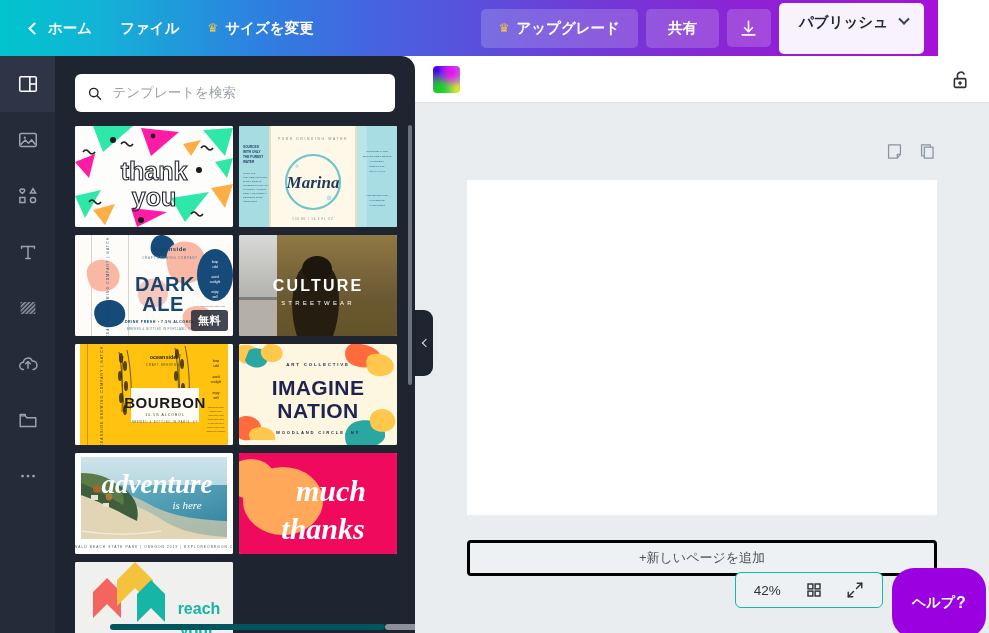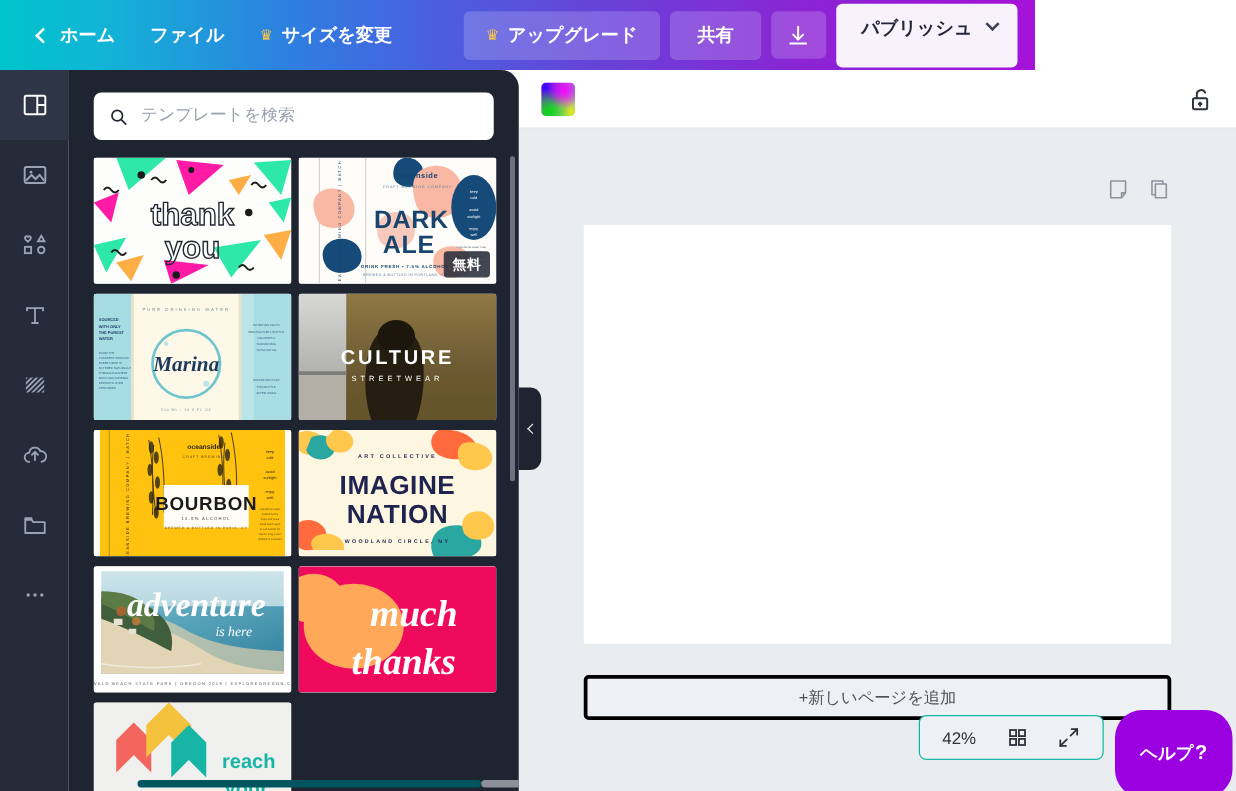--- a/index.html
+++ b/index.html
@@ -6,21 +6,21 @@
   html, body {
     width: 989px; height: 633px;
     overflow: hidden;
     font-family: "Liberation Sans", "DejaVu Sans", sans-serif;
     background: #ffffff;
   }
   #app { position: relative; width: 989px; height: 633px; overflow: hidden; }
 
   
   .topbar {
-    position: absolute; top: 0; left: 0; width: 828px; height: 56px;
+    position: absolute; top: 0; left: 0; width: 938px; height: 56px;
     background: linear-gradient(90deg, #00c4cc 0%, #12b4d6 10%, #2e7fe0 28%, #4a5fe0 42%, #6b3fd8 60%, #8b24d4 78%, #a512d8 100%);
     display: flex; align-items: center;
     z-index: 40;
   }
   .tb-left { display: flex; align-items: center; padding-left: 16px; gap: 0; }
   .tb-item {
     display: flex; align-items: center; gap: 7px;
     color: #ffffff; font-size: 14.5px; font-weight: bold;
     padding: 8px 14px; border-radius: 5px; cursor: pointer;
     white-space: nowrap;
@@ -78,21 +78,21 @@
     background: #1e2430; border-top-right-radius: 14px; z-index: 20;
     overflow: hidden;
   }
   .searchwrap { padding: 18px 20px 8px 20px; }
   .searchbox {
     position: relative; background: #fff; border-radius: 6px;
     height: 38px; display: flex; align-items: center; padding: 0 12px;
   }
   .searchbox input {
     border: none; outline: none; font-size: 13.5px; color: #0c4a6e;
-    font-family: Liberation Mono, monospace; width: 100%; margin-left: 10px; background: transparent;
+    font-family: Liberation Serif, serif; width: 100%; margin-left: 10px; background: transparent;
   }
   .searchbox input::placeholder { color: #9aa0ad; }
 
   .thumbs {
     padding: 0 20px 0 20px; margin-top: 6px;
     display: grid; grid-template-columns: 158px 158px; gap: 8px 6px;
     height: 520px; overflow: hidden;
   }
   .thumb {
     position: relative; border-radius: 2px; overflow: hidden;
@@ -342,20 +342,64 @@
           <path d="M8 26q3-4 6 0t6 0" stroke="#1b1b1b" stroke-width="1.6" fill="none"></path>
           <path d="M14 76q3-4 6 0t6 0" stroke="#1b1b1b" stroke-width="1.6" fill="none"></path>
           <path d="M116 88q3-4 6 0t6 0" stroke="#1b1b1b" stroke-width="1.6" fill="none"></path>
           <text x="79" y="54" text-anchor="middle" font-family="Liberation Sans, sans-serif" font-size="25" font-weight="bold" fill="none" stroke="#22262f" stroke-width="1.1">thank</text>
           <text x="79" y="80" text-anchor="middle" font-family="Liberation Sans, sans-serif" font-size="25" font-weight="bold" fill="none" stroke="#22262f" stroke-width="1.1">you</text>
         </svg>
       </div>
 
       <div class="thumb" style="height:101px">
         <svg class="thumb-svg" viewBox="0 0 158 101" preserveAspectRatio="none">
+          <rect width="158" height="101" fill="#fdf8e8"></rect>
+          <rect x="0" y="0" width="30" height="101" fill="#b9e4e8"></rect>
+          <rect x="0" y="0" width="30" height="101" fill="#8fd4dc" opacity="0.45"></rect>
+          <rect x="118" y="0" width="40" height="101" fill="#b9e4e8"></rect>
+          <rect x="128" y="0" width="30" height="101" fill="#8fd4dc" opacity="0.4"></rect>
+          <rect x="30" y="0" width="2" height="101" fill="#e9e0c4"></rect>
+          <rect x="116" y="0" width="2" height="101" fill="#e9e0c4"></rect>
+          <text x="74" y="14" text-anchor="middle" font-family="Liberation Sans, sans-serif" font-size="3.4" fill="#7d8f9a" letter-spacing="1.6">PURE DRINKING WATER</text>
+          <circle cx="74" cy="56" r="27" fill="none" stroke="#6fc5cd" stroke-width="2.2"></circle>
+          <circle cx="58" cy="40" r="1.8" fill="#b9e4e8"></circle>
+          <circle cx="90" cy="72" r="2.4" fill="#b9e4e8"></circle>
+          <text x="74" y="62" text-anchor="middle" font-family="Liberation Serif, serif" font-size="17" font-style="italic" font-weight="bold" fill="#1d3a5c">Marina</text>
+          <g fill="#24406b" font-family="Liberation Sans, sans-serif" font-size="3.2" font-weight="bold">
+            <text x="4" y="22">SOURCED</text>
+              <text x="4" y="27">WITH ONLY</text>
+            <text x="4" y="32">THE PUREST</text>
+              <text x="4" y="37">WATER</text>
+          </g>
+          <g fill="#3a5f80" font-family="Liberation Sans, sans-serif" font-size="2.4">
+            <text x="4" y="48">FROM THE</text>
+              <text x="4" y="52">CLEAREST SPRINGS</text>
+            <text x="4" y="56">EVERY DROP IS</text>
+              <text x="4" y="60">FILTERED NATURALLY</text>
+            <text x="4" y="64">THROUGH ANCIENT</text>
+              <text x="4" y="68">ROCK AND MINERAL</text>
+            <text x="4" y="72">DEPOSITS OVER</text>
+              <text x="4" y="76">CENTURIES</text>
+          </g>
+          <g fill="#3a5f80" font-family="Liberation Sans, sans-serif" font-size="2.4" text-anchor="middle">
+            <text x="138" y="26">NUTRITION FACTS</text>
+              <text x="138" y="31">SERVING SIZE 1 BOTTLE</text>
+            <text x="138" y="36">CALORIES 0</text>
+              <text x="138" y="41">SODIUM 0MG</text>
+            <text x="138" y="46">TOTAL FAT 0G</text>
+            <text x="138" y="70">PLEASE RECYCLE</text>
+              <text x="138" y="75">THIS BOTTLE</text>
+            <text x="138" y="80">AFTER USING</text>
+          </g>
+          <text x="74" y="94" text-anchor="middle" font-family="Liberation Sans, sans-serif" font-size="2.8" fill="#7d8f9a" letter-spacing="0.8">500 ML / 16.9 FL OZ</text>
+        </svg>
+      </div>
+
+      <div class="thumb" style="height:101px">
+        <svg class="thumb-svg" viewBox="0 0 158 101" preserveAspectRatio="none">
           <rect width="158" height="101" fill="#fdfcf9"></rect>
           <rect x="16" y="0" width="1" height="101" fill="#d8d4cc"></rect>
           <rect x="53" y="0" width="1" height="101" fill="#d8d4cc"></rect>
           <path d="M88 0c10 2 14 10 10 18-5 9-20 6-22-2-2-9 4-17 12-16z" fill="#164a78"></path>
           <path d="M20 26c14-5 28 6 24 20-4 13-26 14-30 2-4-11-3-18 6-22z" fill="#f9b8a4"></path>
           <path d="M102 8c18-6 32 8 28 26-4 17-30 20-36 4-5-15-3-26 8-30z" fill="#f9b8a4"></path>
           <path d="M74 44c14-3 22 8 18 20-4 11-24 12-28 1-4-11 2-19 10-21z" fill="#f7c9bd"></path>
           <path d="M28 66c12-4 24 4 22 16-2 11-22 14-28 5-6-10-2-18 6-21z" fill="#164a78"></path>
           <path d="M116 72c12-4 24 4 22 14-2 11-22 14-28 5-5-9-2-16 6-19z" fill="#f9b8a4"></path>
           <ellipse cx="140" cy="40" rx="18" ry="26" fill="#164a78"></ellipse>
@@ -377,64 +421,20 @@
             <text x="138" y="80">brewed in small batch</text>
             <text x="138" y="84">oceanside brewing co</text>
           </g>
           <text x="85" y="88" text-anchor="middle" font-family="Liberation Sans, sans-serif" font-size="3.6" font-weight="bold" fill="#17456e" letter-spacing="0.6">DRINK FRESH • 7.5% ALCOHOL</text>
           <text x="85" y="95" text-anchor="middle" font-family="Liberation Sans, sans-serif" font-size="2.8" fill="#5e7f9e" letter-spacing="0.4">BREWED &amp; BOTTLED IN PORTLAND, OR</text>
           <g transform="translate(34,50) rotate(-90)">
             <text x="0" y="0" text-anchor="middle" font-family="Liberation Sans, sans-serif" font-size="3.2" fill="#17456e" letter-spacing="1.2">OCEANSIDE BREWING COMPANY | BATCH 14</text>
           </g>
         </svg>
         <span class="badge-free">無料</span>
-      </div>
-
-      <div class="thumb" style="height:101px">
-        <svg class="thumb-svg" viewBox="0 0 158 101" preserveAspectRatio="none">
-          <rect width="158" height="101" fill="#fdf8e8"></rect>
-          <rect x="0" y="0" width="30" height="101" fill="#b9e4e8"></rect>
-          <rect x="0" y="0" width="30" height="101" fill="#8fd4dc" opacity="0.45"></rect>
-          <rect x="118" y="0" width="40" height="101" fill="#b9e4e8"></rect>
-          <rect x="128" y="0" width="30" height="101" fill="#8fd4dc" opacity="0.4"></rect>
-          <rect x="30" y="0" width="2" height="101" fill="#e9e0c4"></rect>
-          <rect x="116" y="0" width="2" height="101" fill="#e9e0c4"></rect>
-          <text x="74" y="14" text-anchor="middle" font-family="Liberation Sans, sans-serif" font-size="3.4" fill="#7d8f9a" letter-spacing="1.6">PURE DRINKING WATER</text>
-          <circle cx="74" cy="56" r="27" fill="none" stroke="#6fc5cd" stroke-width="2.2"></circle>
-          <circle cx="58" cy="40" r="1.8" fill="#b9e4e8"></circle>
-          <circle cx="90" cy="72" r="2.4" fill="#b9e4e8"></circle>
-          <text x="74" y="62" text-anchor="middle" font-family="Liberation Serif, serif" font-size="17" font-style="italic" font-weight="bold" fill="#1d3a5c">Marina</text>
-          <g fill="#24406b" font-family="Liberation Sans, sans-serif" font-size="3.2" font-weight="bold">
-            <text x="4" y="22">SOURCED</text>
-              <text x="4" y="27">WITH ONLY</text>
-            <text x="4" y="32">THE PUREST</text>
-              <text x="4" y="37">WATER</text>
-          </g>
-          <g fill="#3a5f80" font-family="Liberation Sans, sans-serif" font-size="2.4">
-            <text x="4" y="48">FROM THE</text>
-              <text x="4" y="52">CLEAREST SPRINGS</text>
-            <text x="4" y="56">EVERY DROP IS</text>
-              <text x="4" y="60">FILTERED NATURALLY</text>
-            <text x="4" y="64">THROUGH ANCIENT</text>
-              <text x="4" y="68">ROCK AND MINERAL</text>
-            <text x="4" y="72">DEPOSITS OVER</text>
-              <text x="4" y="76">CENTURIES</text>
-          </g>
-          <g fill="#3a5f80" font-family="Liberation Sans, sans-serif" font-size="2.4" text-anchor="middle">
-            <text x="138" y="26">NUTRITION FACTS</text>
-              <text x="138" y="31">SERVING SIZE 1 BOTTLE</text>
-            <text x="138" y="36">CALORIES 0</text>
-              <text x="138" y="41">SODIUM 0MG</text>
-            <text x="138" y="46">TOTAL FAT 0G</text>
-            <text x="138" y="70">PLEASE RECYCLE</text>
-              <text x="138" y="75">THIS BOTTLE</text>
-            <text x="138" y="80">AFTER USING</text>
-          </g>
-          <text x="74" y="94" text-anchor="middle" font-family="Liberation Sans, sans-serif" font-size="2.8" fill="#7d8f9a" letter-spacing="0.8">500 ML / 16.9 FL OZ</text>
-        </svg>
       </div>
 
 
       <div class="thumb" style="height:101px">
         <svg class="thumb-svg" viewBox="0 0 158 101" preserveAspectRatio="none">
           <defs>
             <linearGradient id="skyg" x1="0" y1="0" x2="0" y2="1">
               <stop offset="0%" stop-color="#d8d8d6"></stop>
                 <stop offset="100%" stop-color="#9a9a96"></stop>
             </linearGradient>

